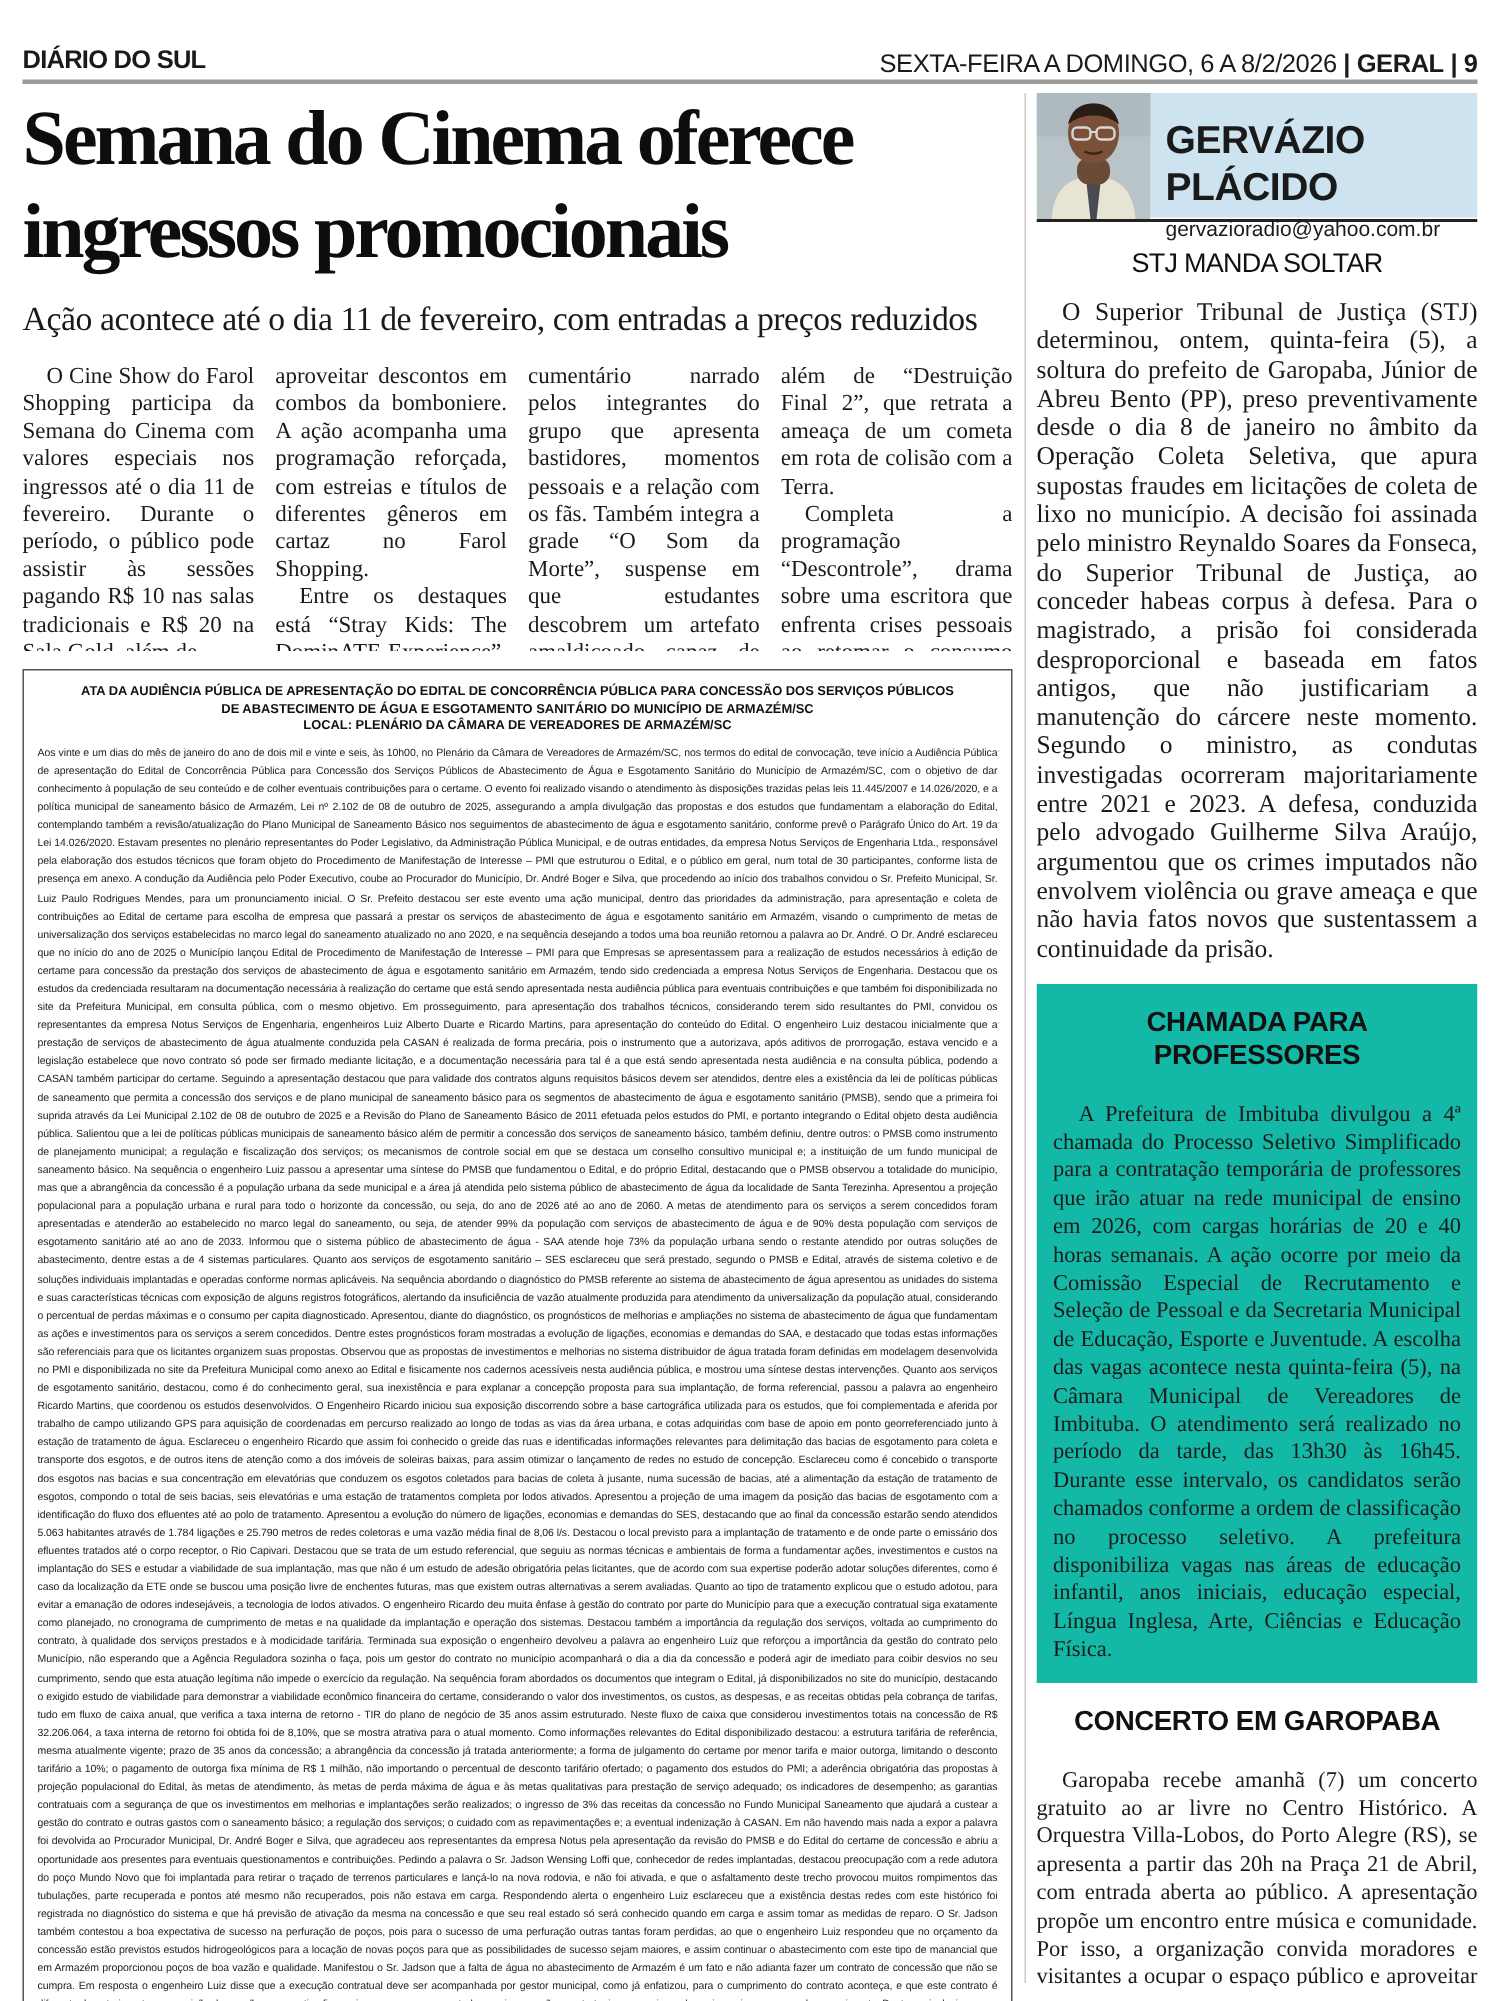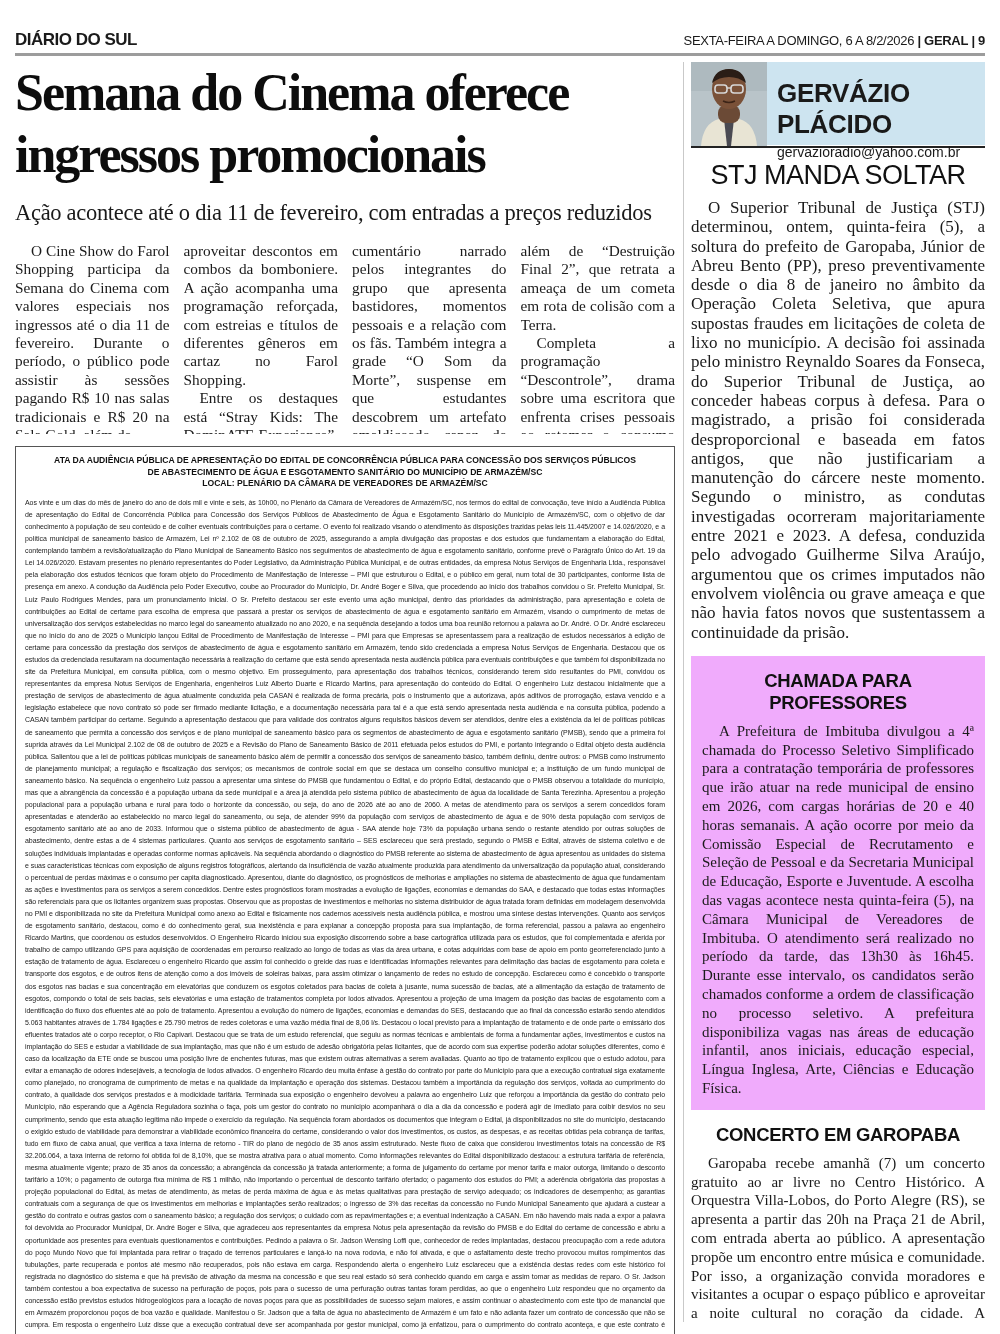--- a/index.html
+++ b/index.html
@@ -3,21 +3,21 @@
 <meta charset="utf-8">
 <style>
   html,body{margin:0;padding:0;background:#e8e8e8;}
   .page{position:relative;width:1000px;height:1334px;background:#ffffff;margin:0 auto;
         font-family:"Liberation Serif", serif;color:#1a1a1a;overflow:hidden;}
   
   .masthead{position:absolute;left:15px;right:15px;top:28px;height:24px;
             font-family:Liberation Sans, sans-serif;}
   .masthead .paper{position:absolute;left:0;top:2px;font-size:17px;font-weight:bold;
                    letter-spacing:-0.5px;}
-  .masthead .right{position:absolute;right:0;top:5px;font-size:13px;letter-spacing:-0.3px;}
+  .masthead .right{position:absolute;right:0;top:5px;font-size:17px;letter-spacing:-0.3px;}
   .masthead .right b{font-weight:bold;}
   .masthead-rule{position:absolute;left:15px;right:15px;top:53px;height:3px;background:#9c9c9c;}
   
   .main{position:absolute;left:15px;top:62px;width:660px;}
   .headline{font-family:"Liberation Serif", serif;font-weight:bold;font-size:52px;
             line-height:62px;letter-spacing:-2px;color:#0d0d0d;white-space:nowrap;}
   .subhead{font-size:22.5px;margin-top:14px;margin-bottom:16px;letter-spacing:-0.3px;}
   .lead-cols{display:flex;gap:14px;height:192px;overflow:hidden;}
   .lead-col{flex:1 1 0;font-size:15.3px;line-height:18.4px;text-align:justify;overflow:hidden;}
   .lead-col p{margin:0;}
@@ -32,29 +32,29 @@
   
   .vdivider{position:absolute;left:683px;top:62px;bottom:12px;width:1px;background:#c9c9c9;}
   
   .sidebar{position:absolute;left:691px;top:62px;width:294px;height:1262px;overflow:hidden;}
   .columnist{position:relative;height:83px;background:#cde4f0;}
   .columnist .photo{position:absolute;left:0;top:-1px;width:76px;height:85px;}
   .columnist .who{position:absolute;left:86px;top:16px;font-family:"Liberation Sans", sans-serif;}
   .columnist .who .name{font-size:26px;font-weight:bold;letter-spacing:-0.3px;}
   .columnist .who .mail{font-size:14px;margin-top:4px;}
   .columnist-rule{height:2px;background:#222;margin-top:1px;}
-  .stj-title{margin-top:14px;font-family:"Liberation Sans", sans-serif;font-size:27px;
+  .stj-title{margin-top:14px;font-family:"Liberation Sans", sans-serif;font-size:18px;
              line-height:27px;text-align:center;letter-spacing:-0.5px;color:#111;}
   .sb-body{font-size:17px;line-height:19.3px;text-align:justify;margin-top:9px;}
   .sb-body p{margin:0;text-indent:17px;}
-  .shaded{background:#f0abfc;margin-top:14px;padding:10px 11px 12px 11px;}
+  .shaded{background:#14b8a6;margin-top:14px;padding:10px 11px 12px 11px;}
   .plain-sec{margin-top:14px;}
   .sec-title{font-family:"Liberation Sans", sans-serif;font-weight:bold;font-size:18.5px;
              text-align:center;letter-spacing:-0.3px;color:#111;margin-top:4px;}
-  .shaded .sb-body, .plain-sec .sb-body{margin-top:8px;font-size:15px;line-height:18.8px;}
+  .shaded .sb-body, .plain-sec .sb-body{margin-top:20px;font-size:15px;line-height:18.8px;}
 </style>
 </head>
 <body>
 
 <div class="page">
 
   <div class="masthead">
     <span class="paper">DIÁRIO DO SUL</span>
     <span class="right">
       <span>SEXTA-FEIRA A DOMINGO, 6 A 8/2/2026</span>

